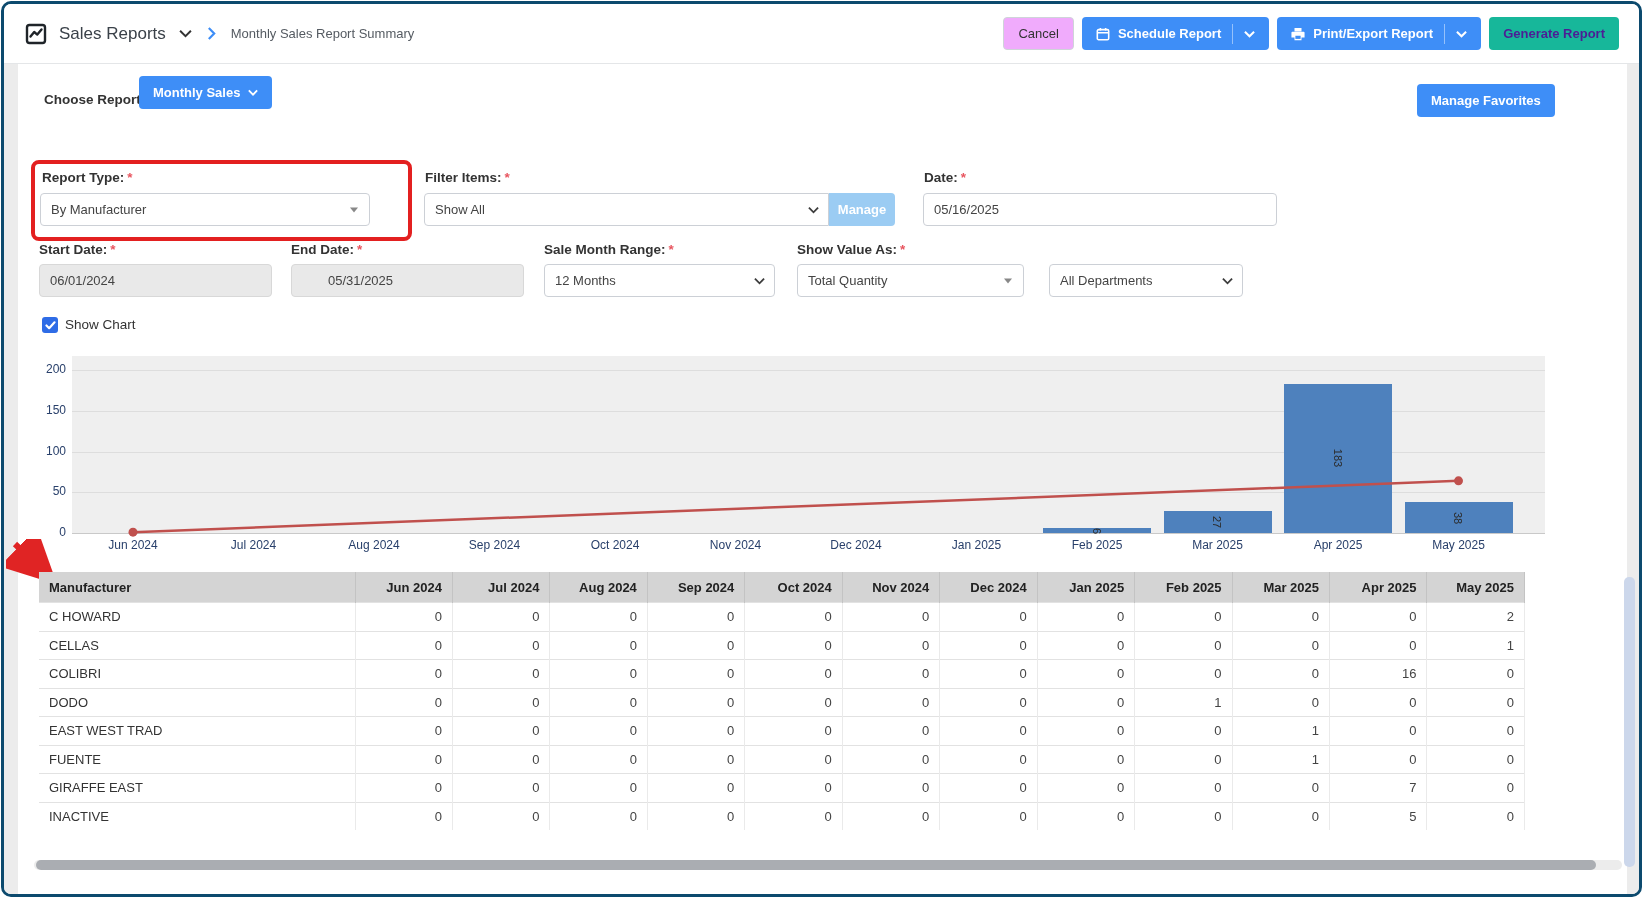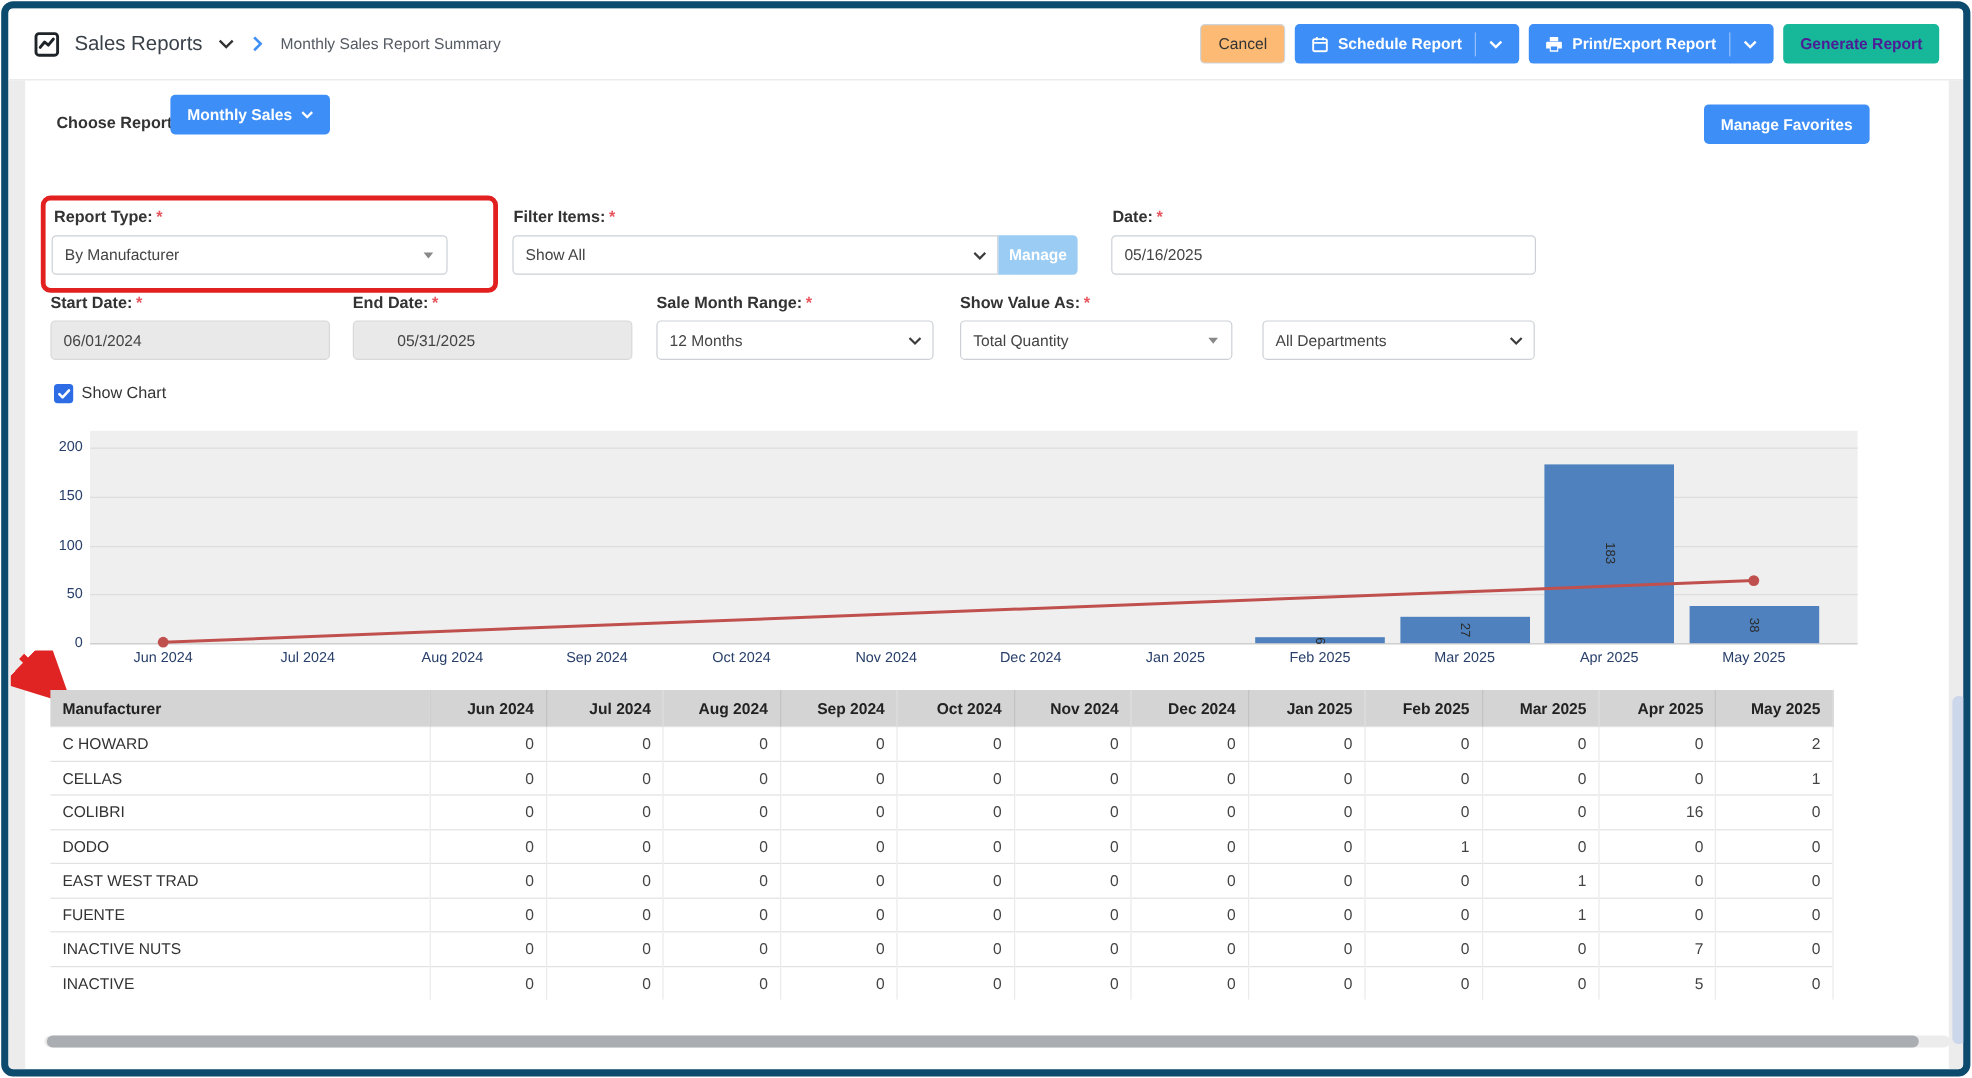--- a/index.html
+++ b/index.html
@@ -1,30 +1,30 @@
 <!DOCTYPE html>
 <html><head>
 <meta charset="utf-8">
 <style>
   html,body{margin:0;padding:0;background:#fff;}
   body{font-family:"Liberation Sans",sans-serif;}
   .screen{position:relative;width:1643px;height:898px;background:#fff;overflow:hidden;}
-  .frame{position:absolute;inset:1px;border:6px solid #0c4a6e;border-radius:10px;background:#fff;overflow:hidden;}
+  .frame{position:absolute;inset:1px;border:3px solid #0c4a6e;border-radius:10px;background:#fff;overflow:hidden;}
 
   
   .topbar{position:absolute;left:0;right:0;top:0;height:60px;background:#fff;border-bottom:1px solid #e4e6e8;display:flex;align-items:center;justify-content:space-between;padding:0 20px;box-sizing:border-box;}
   .tb-left{display:flex;align-items:center;gap:11px;}
   .app-icon{display:inline-flex;color:#1f2429;}
   .title{font-size:17px;color:#3a4149;}
   .caret-dark{display:inline-flex;color:#333;margin-left:2px;}
   .crumb-sep{display:inline-flex;color:#3e8ef7;margin:0 4px;}
   .crumb{font-size:13px;color:#555b62;}
   .tb-right{display:flex;gap:8px;align-items:center;}
   .btn{height:33px;border-radius:4px;font-size:13px;display:inline-flex;align-items:center;justify-content:center;padding:0 14px;box-sizing:border-box;cursor:pointer;border:none;font-family:inherit;}
-  .btn-light{background:#fdba74;border:1px solid #cfd4d9;color:#333;}
+  .btn-light{background:#f0abfc;border:1px solid #cfd4d9;color:#333;}
   .btn-blue{background:#3e8ef7;color:#fff;font-weight:bold;}
   .btn-teal{background:#17b79a;color:#4c1d95;font-weight:bold;}
   .btn .bicon{display:inline-flex;margin-right:8px;}
   .btn .divider{width:1px;height:20px;background:rgba(255,255,255,.45);margin:0 11px;}
   .btn .caret{display:inline-flex;color:#fff;}
 
   .gutter-left{position:absolute;left:0;top:60px;bottom:0;width:14px;background:#ececec;}
   .gutter-right{position:absolute;right:0;top:60px;bottom:0;width:12px;background:#ececec;}
 
   .abs{position:absolute;}
@@ -188,21 +188,21 @@
     </span>
   </div>
 
   <div class="lbl" style="left:793px;top:238px;"><span>Show Value As:</span><span class="req">*</span></div>
   <div class="field" style="left:793px;top:260px;width:227px;">
     <span>Total Quantity</span>
     <span class="tri"></span>
   </div>
 
   <div class="lbl" style="left:1045px;top:238px;margin-top:28px;"><span>Include In Sales Reporting:</span><span class="req">*</span></div>
-  <div class="field" style="left:1045px;top:260px;width:227px;">
+  <div class="field" style="left:1045px;top:260px;width:194px;">
     <span>All Departments</span>
     <span class="selcaret">
       <svg width="11" height="8" viewBox="0 0 12 8" fill="none" stroke="currentColor" stroke-width="2">
             <polyline points="1,1.5 6,6.5 11,1.5"></polyline>
           </svg>
     </span>
   </div>
 
   <div class="chk">
     <span style="display:inline-flex;">
@@ -381,21 +381,21 @@
             <td>0</td>
             <td>0</td>
             <td>0</td>
             <td>0</td>
             <td>0</td>
             <td>1</td>
             <td>0</td>
             <td>0</td>
           </tr>
           <tr>
-            <td>INACTIVE NUTS</td>
+            <td>GIRAFFE EAST</td>
             <td>0</td>
             <td>0</td>
             <td>0</td>
             <td>0</td>
             <td>0</td>
             <td>0</td>
             <td>0</td>
             <td>0</td>
             <td>0</td>
             <td>0</td>

